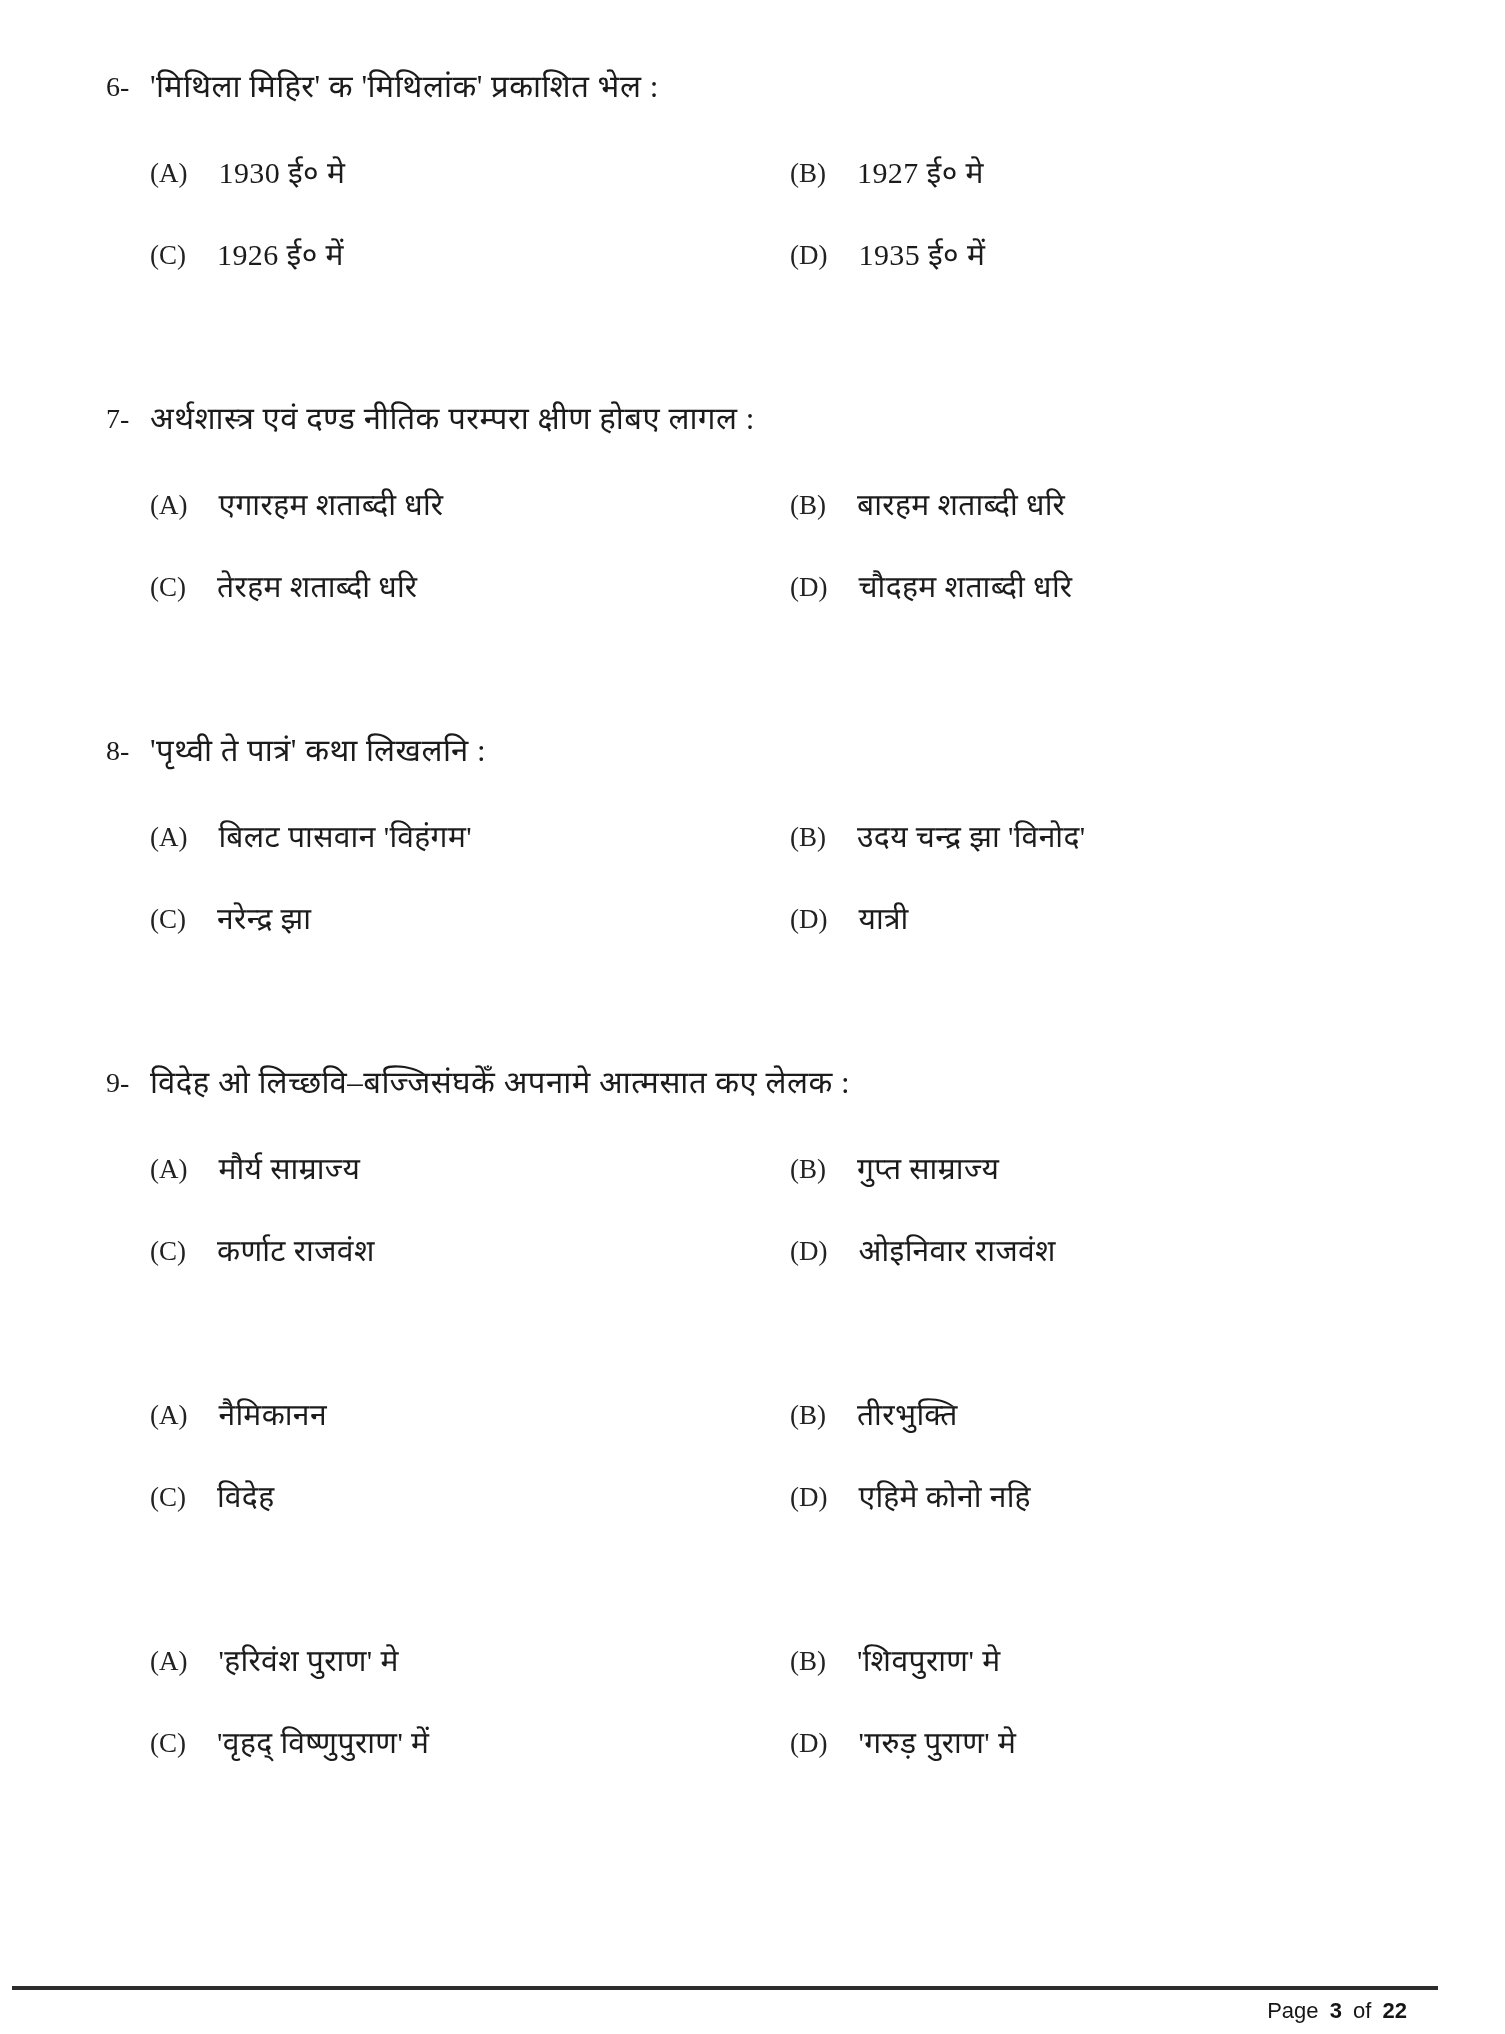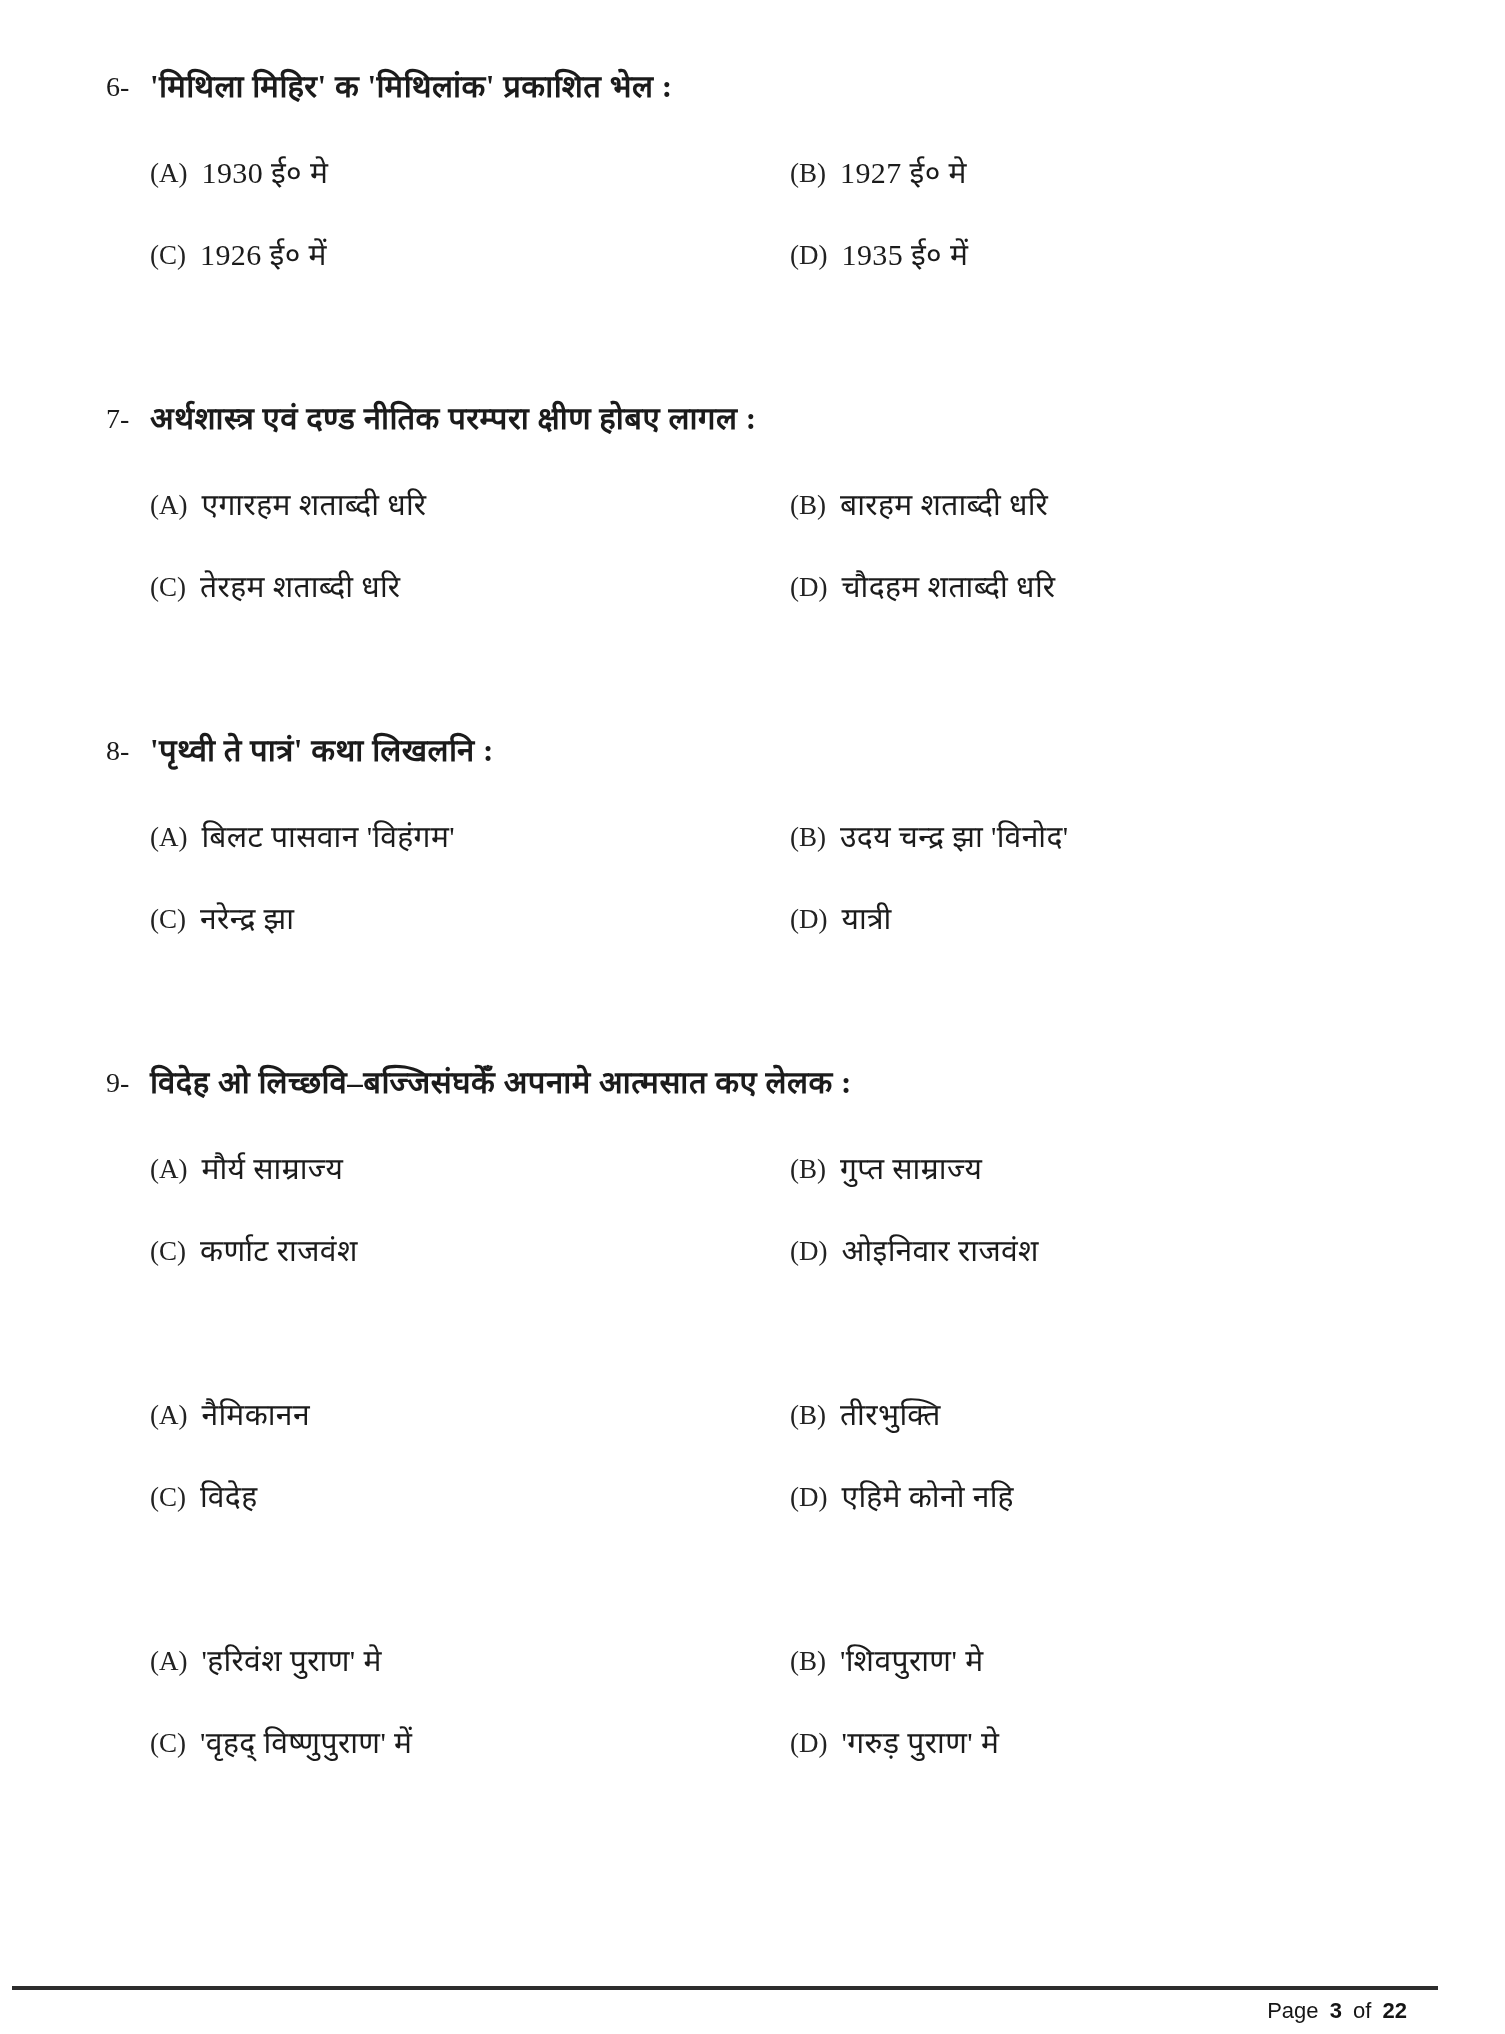--- a/index.html
+++ b/index.html
@@ -27,21 +27,21 @@
     font-weight: 500;
     letter-spacing: 0.5px;
   }
   .q-num {
     flex: 0 0 44px;
     font-size: 28px;
     font-weight: 400;
     font-family: "Liberation Serif", "DejaVu Serif", serif;
     letter-spacing: 0;
   }
-  .q-text { flex: 1 1 auto; font-weight: bold; }
+  .q-text { flex: 1 1 auto; }
   .q-options {
     margin-top: 40px;
     margin-left: 44px;
     display: grid;
     grid-template-columns: 640px auto;
     row-gap: 36px;
   }
   .option {
     display: flex;
     align-items: flex-start;
@@ -52,20 +52,21 @@
     flex: 0 0 auto;
     margin-right: 14px;
     font-size: 27px;
     font-weight: 400;
     font-family: "Liberation Serif", "DejaVu Serif", serif;
     color: #222222;
   }
   .opt-text {
     font-weight: 500;
     letter-spacing: 0.4px;
+    margin-left: 17px;
   }
   
   .footer {
     position: absolute;
     top: 1986px;
     left: 0;
     width: 100%;
   }
   .footer-rule {
     border: none;

